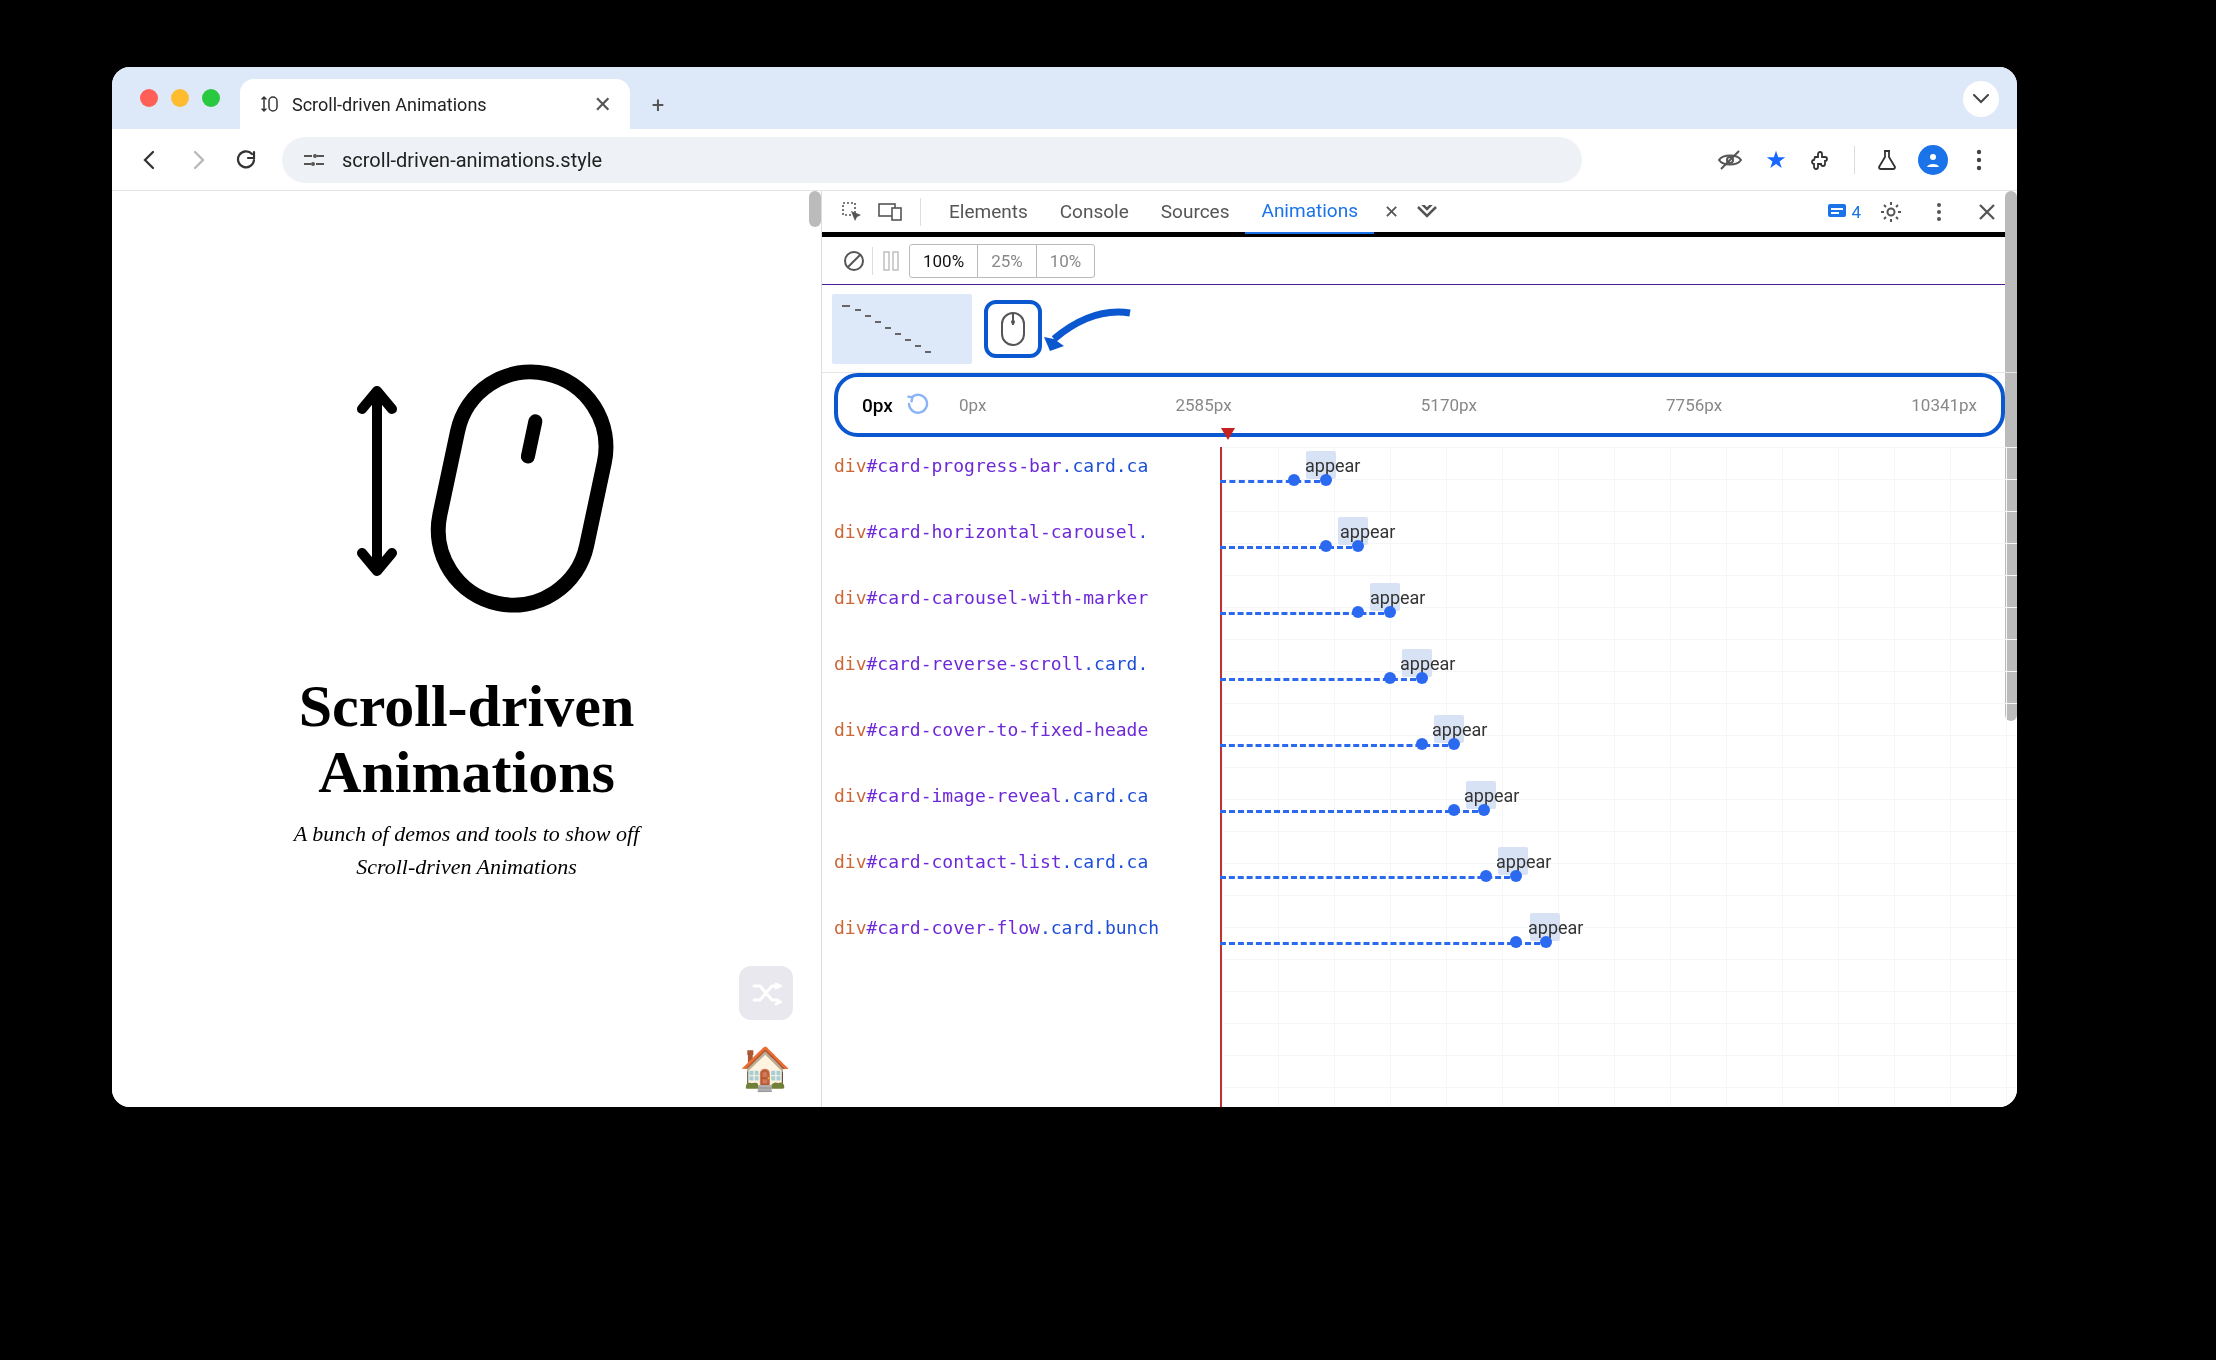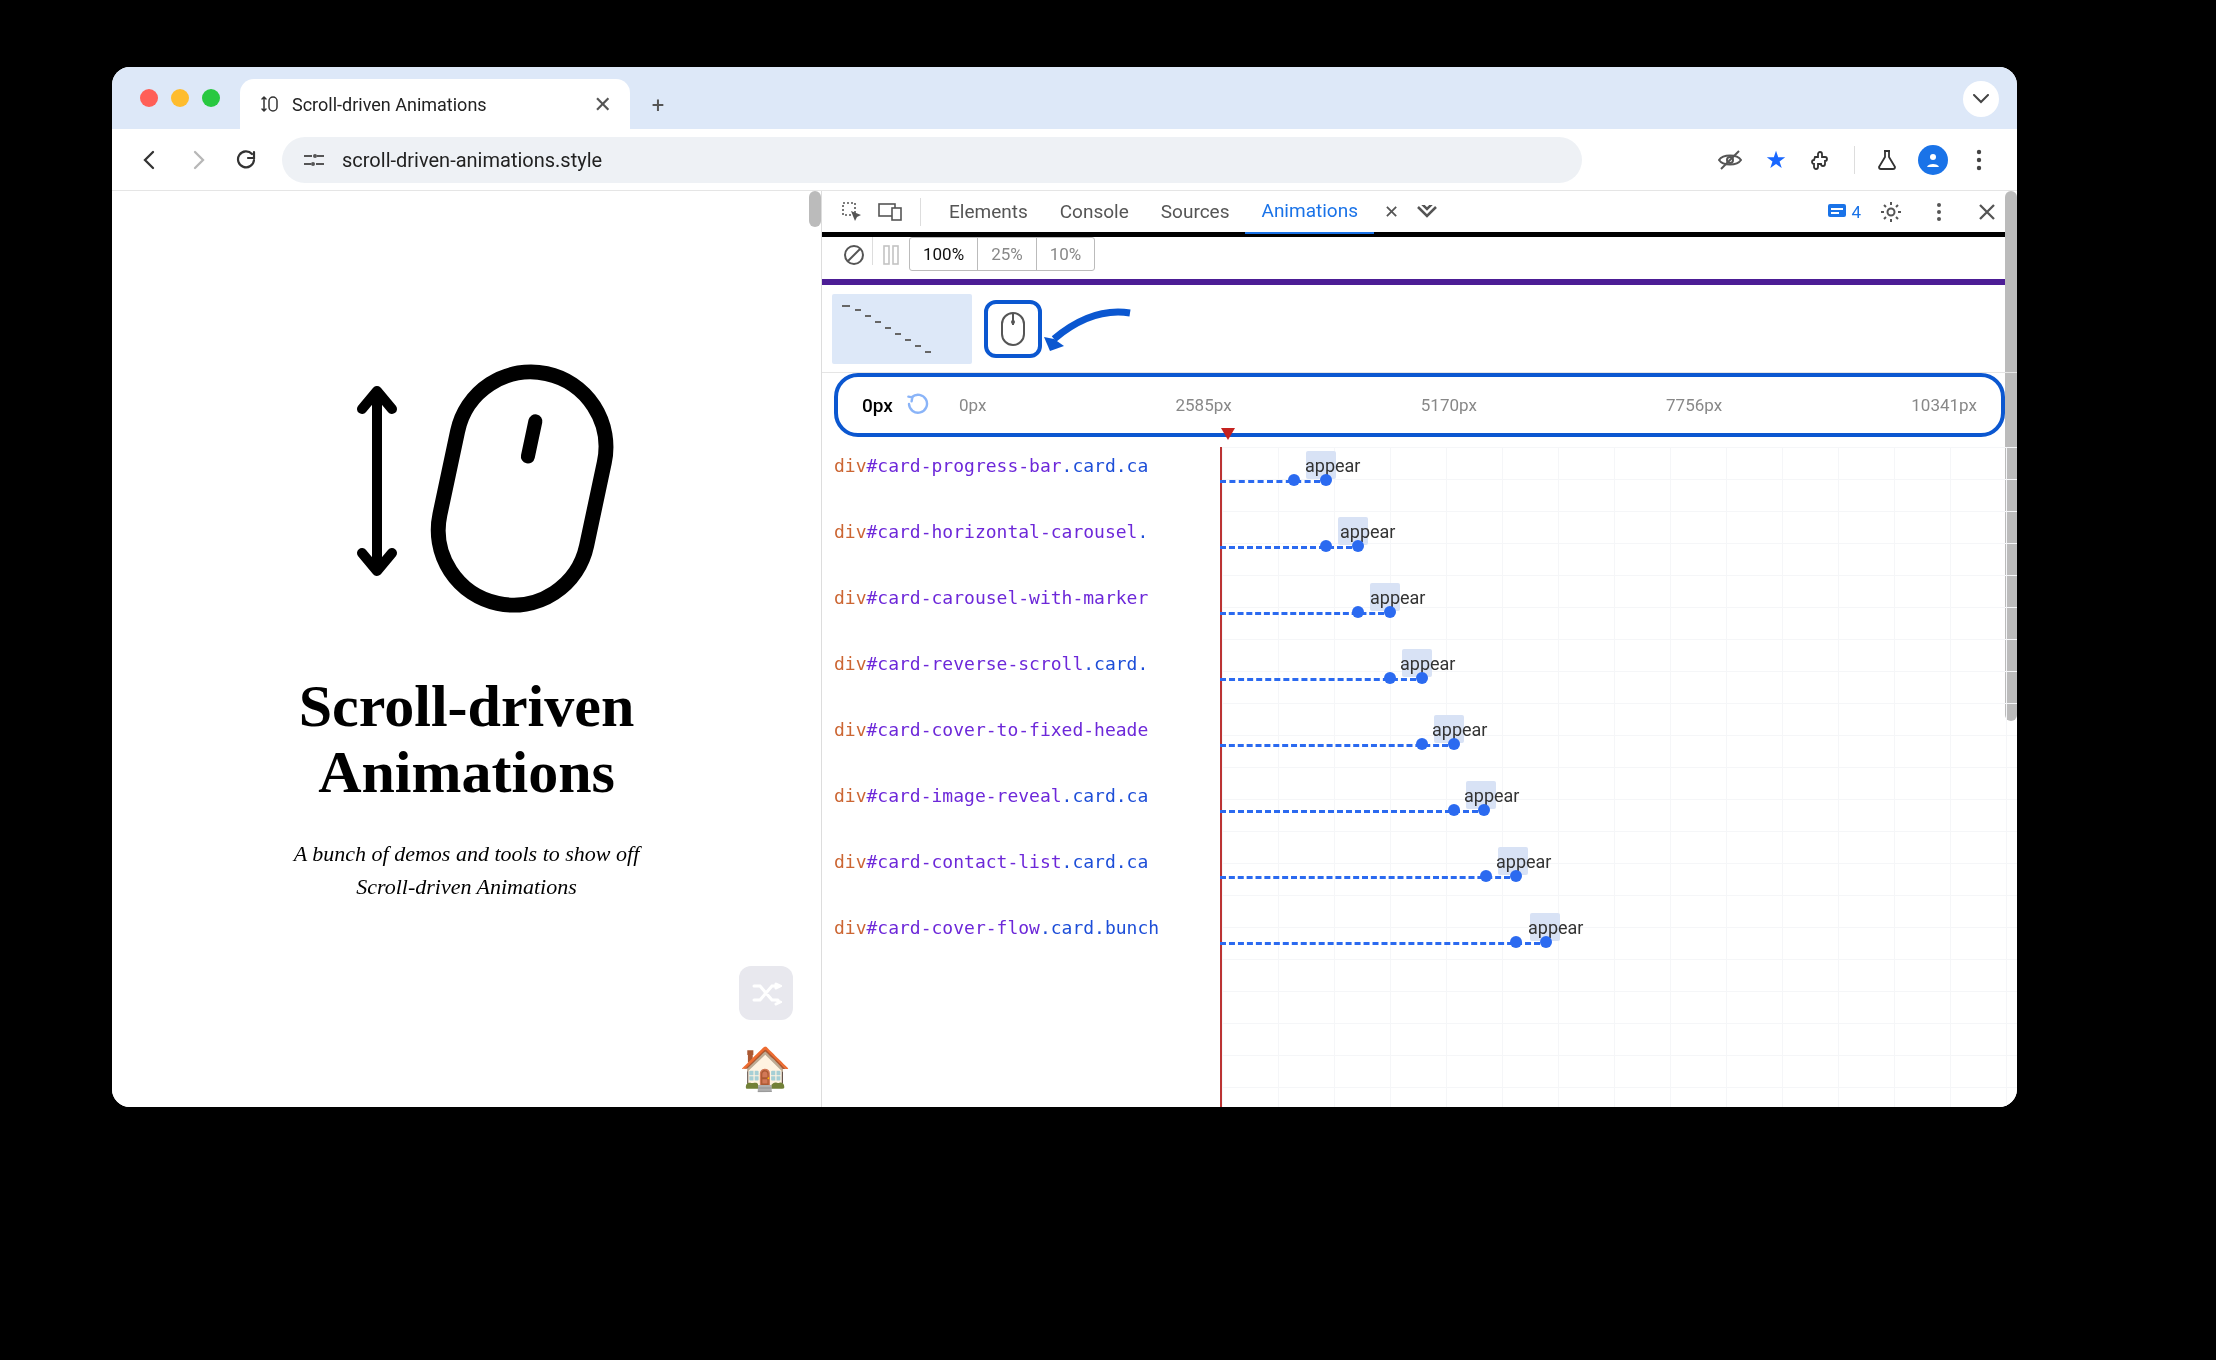--- a/index.html
+++ b/index.html
@@ -20,34 +20,34 @@
 .omni-chip{width:28px;height:24px;display:flex;align-items:center;justify-content:center;font-size:15px;color:#444}
 .omni-url{font-size:20px;color:#222}
 .rcluster{margin-left:auto;display:flex;align-items:center;gap:6px}
 .star{color:#1967ff;font-size:24px}
 .vdiv{width:1px;height:28px;background:#ddd;margin:0 6px}
 .avatar{width:30px;height:30px;border-radius:50%;background:#1a73e8;color:#fff;display:flex;align-items:center;justify-content:center;font-size:13px}
 .content{display:flex;height:calc(100% - 124px)}
 .page{width:710px;background:#fff;position:relative;display:flex;flex-direction:column;align-items:center;padding-top:130px;border-right:1px solid #ddd}
 .page-scroll{position:absolute;right:0;top:0;width:12px;height:36px;background:#bbb;border-radius:6px}
 .page h1{font-family:Georgia,"Times New Roman",serif;font-size:60px;font-weight:700;text-align:center;line-height:1.1;margin-top:32px}
-.page .sub{font-family:Georgia,serif;font-style:italic;font-size:22px;text-align:center;margin-top:32px;line-height:1.5}
+.page .sub{font-family:Georgia,serif;font-style:italic;font-size:22px;text-align:center;margin-top:12px;line-height:1.5}
 .page-ico{position:absolute;right:28px;width:54px;height:54px;border-radius:12px;display:flex;align-items:center;justify-content:center;font-size:34px}
 .shuffle{top:775px;background:#e8e8ee}
 .home{top:850px;font-size:42px}
 .dev{flex:1;display:flex;flex-direction:column;background:#fff;position:relative}
 .dev-scroll{position:absolute;right:0;top:0;width:12px;height:530px;background:#bbb;border-radius:6px}
 .dt-tabs{height:46px;display:flex;align-items:center;padding:0 12px;gap:2px;border-bottom:5px solid #000000}
 .dt-ico{width:36px;height:36px;display:flex;align-items:center;justify-content:center;color:#555}
 .dt-tab{padding:0 16px;height:44px;display:flex;align-items:center;font-size:19px;color:#555}
 .dt-tab.act{color:#1a73e8;border-bottom:2px solid #1a73e8}
 .dt-x{font-size:18px;color:#555;padding:0 8px}
 .dt-right{margin-left:auto;display:flex;align-items:center;gap:12px}
 .msg-badge{display:flex;align-items:center;gap:4px;color:#1a73e8;font-size:17px}
-.ac-tb{height:48px;display:flex;align-items:flex-start;padding:0 14px;gap:0;border-bottom:6px solid #4c1d95}
+.ac-tb{height:48px;display:flex;align-items:center;padding:0 14px;gap:0;border-bottom:1px solid #4c1d95}
 .ac-speed{display:flex;border:1px solid #bbb;border-radius:3px;overflow:hidden}
 .ac-speed span{padding:6px 13px;font-size:17px;color:#888;border-right:1px solid #bbb}
 .ac-speed span:last-child{border-right:none}
 .ac-speed span.act{color:#111}
 .groups{height:88px;border-bottom:1px solid #e5e5e5;display:flex;align-items:center;padding:0 10px;gap:12px;position:relative}
 .grp{width:140px;height:70px;background:#dde8f8;border-radius:2px;display:flex;align-items:center;justify-content:center;position:relative}
 .grp svg{width:130px;height:62px}
 .mousebox{width:58px;height:58px;border:4px solid #0b57d0;border-radius:12px;display:flex;align-items:center;justify-content:center}
 .arrow-ann{position:absolute;left:220px;top:20px}
 .ruler{height:64px;border:4px solid #0b57d0;border-radius:24px;margin:0 12px;display:flex;align-items:center;padding:0 24px;gap:14px;position:relative;background:#fff}

